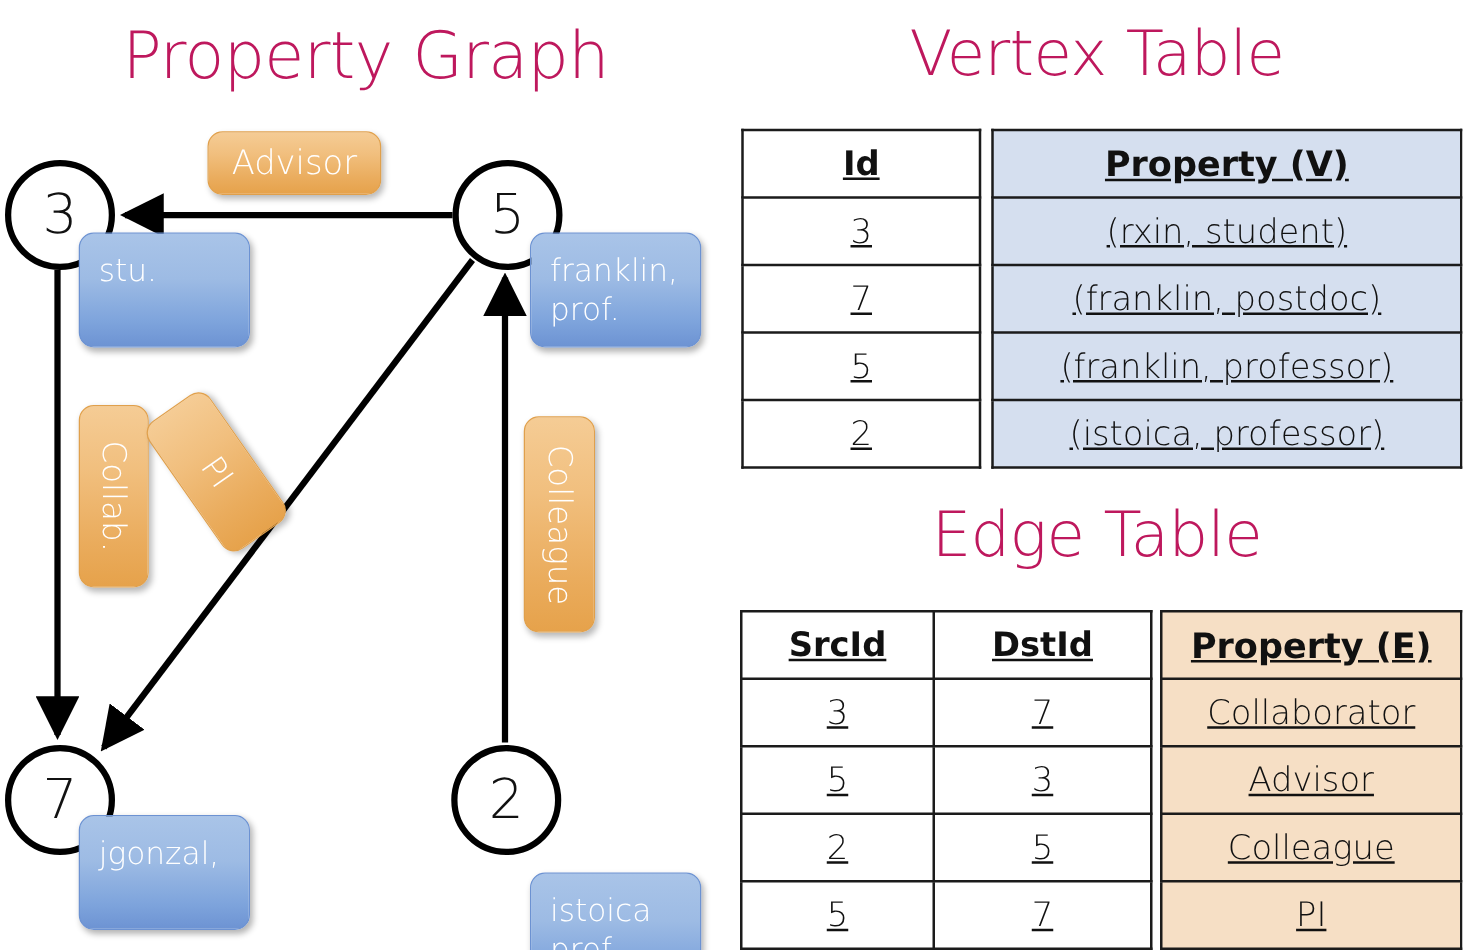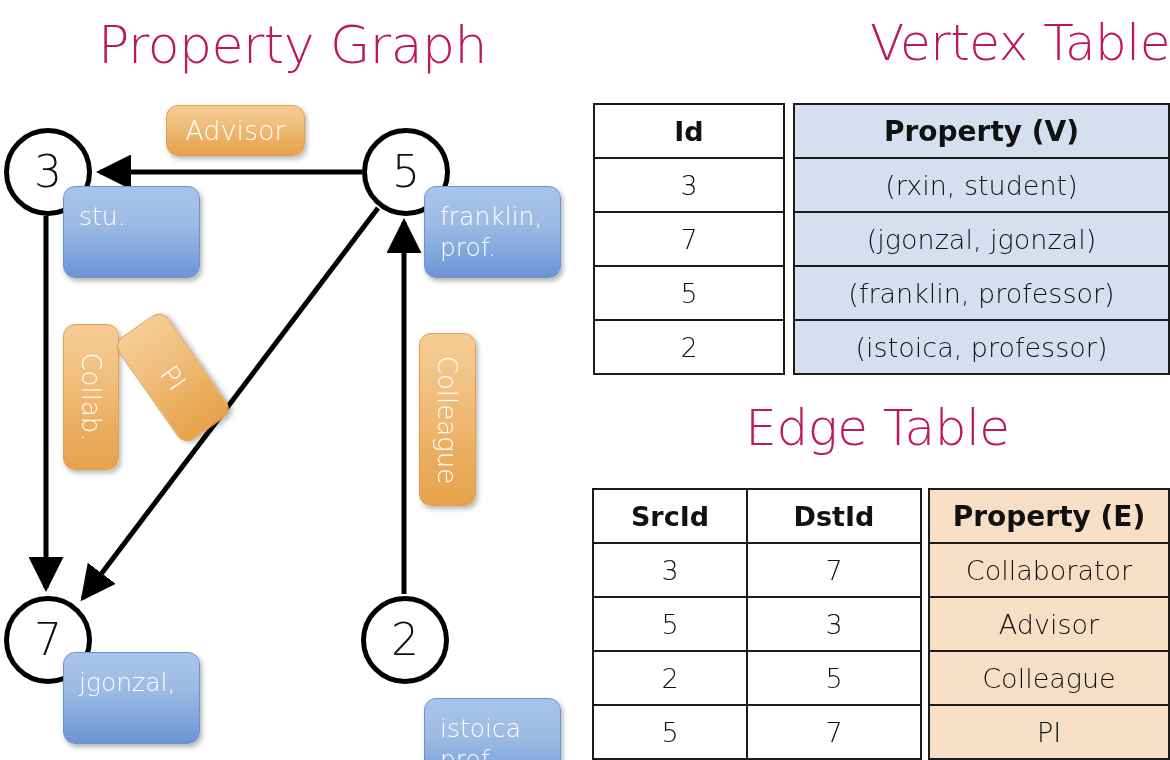--- a/index.html
+++ b/index.html
@@ -28,21 +28,21 @@
   #property-graph-title {
     left: 0; top: 14px;
     width: 585px;
     text-align: center;
     font-size: 52px;
     line-height: 62px;
   }
   #vertex-table-title {
     left: 585px; top: 12px;
     width: 585px;
-    text-align: right;
+    text-align: center;
     font-size: 50px;
     line-height: 62px;
   }
   #edge-table-title {
     left: 585px; top: 397px;
     width: 585px;
     text-align: center;
     font-size: 50px;
     line-height: 62px;
   }
@@ -154,20 +154,21 @@
     table-layout: fixed;
     font-family: "DejaVu Sans", sans-serif;
     font-weight: 300;
   }
   .data-table td, .data-table th {
     border: 2px solid #1b1b1b;
     text-align: center;
     padding: 0;
     color: #111111;
     font-weight: 300;
+    text-decoration: underline;
   }
   .data-table th {
     font-weight: 700;
   }
 
   
   #vertex-table {
     left: 593px; top: 103px;
     width: 577px;
   }
@@ -272,21 +273,21 @@
   </thead>
   <tbody>
     <tr>
       <td class="col-id">3</td>
       <td class="gap"></td>
       <td class="col-prop">(rxin, student)</td>
     </tr>
     <tr>
       <td class="col-id">7</td>
       <td class="gap"></td>
-      <td class="col-prop">(jgonzal, jgonzal)</td>
+      <td class="col-prop">(franklin, postdoc)</td>
     </tr>
     <tr>
       <td class="col-id">5</td>
       <td class="gap"></td>
       <td class="col-prop">(franklin, professor)</td>
     </tr>
     <tr>
       <td class="col-id">2</td>
       <td class="gap"></td>
       <td class="col-prop">(istoica, professor)</td>

